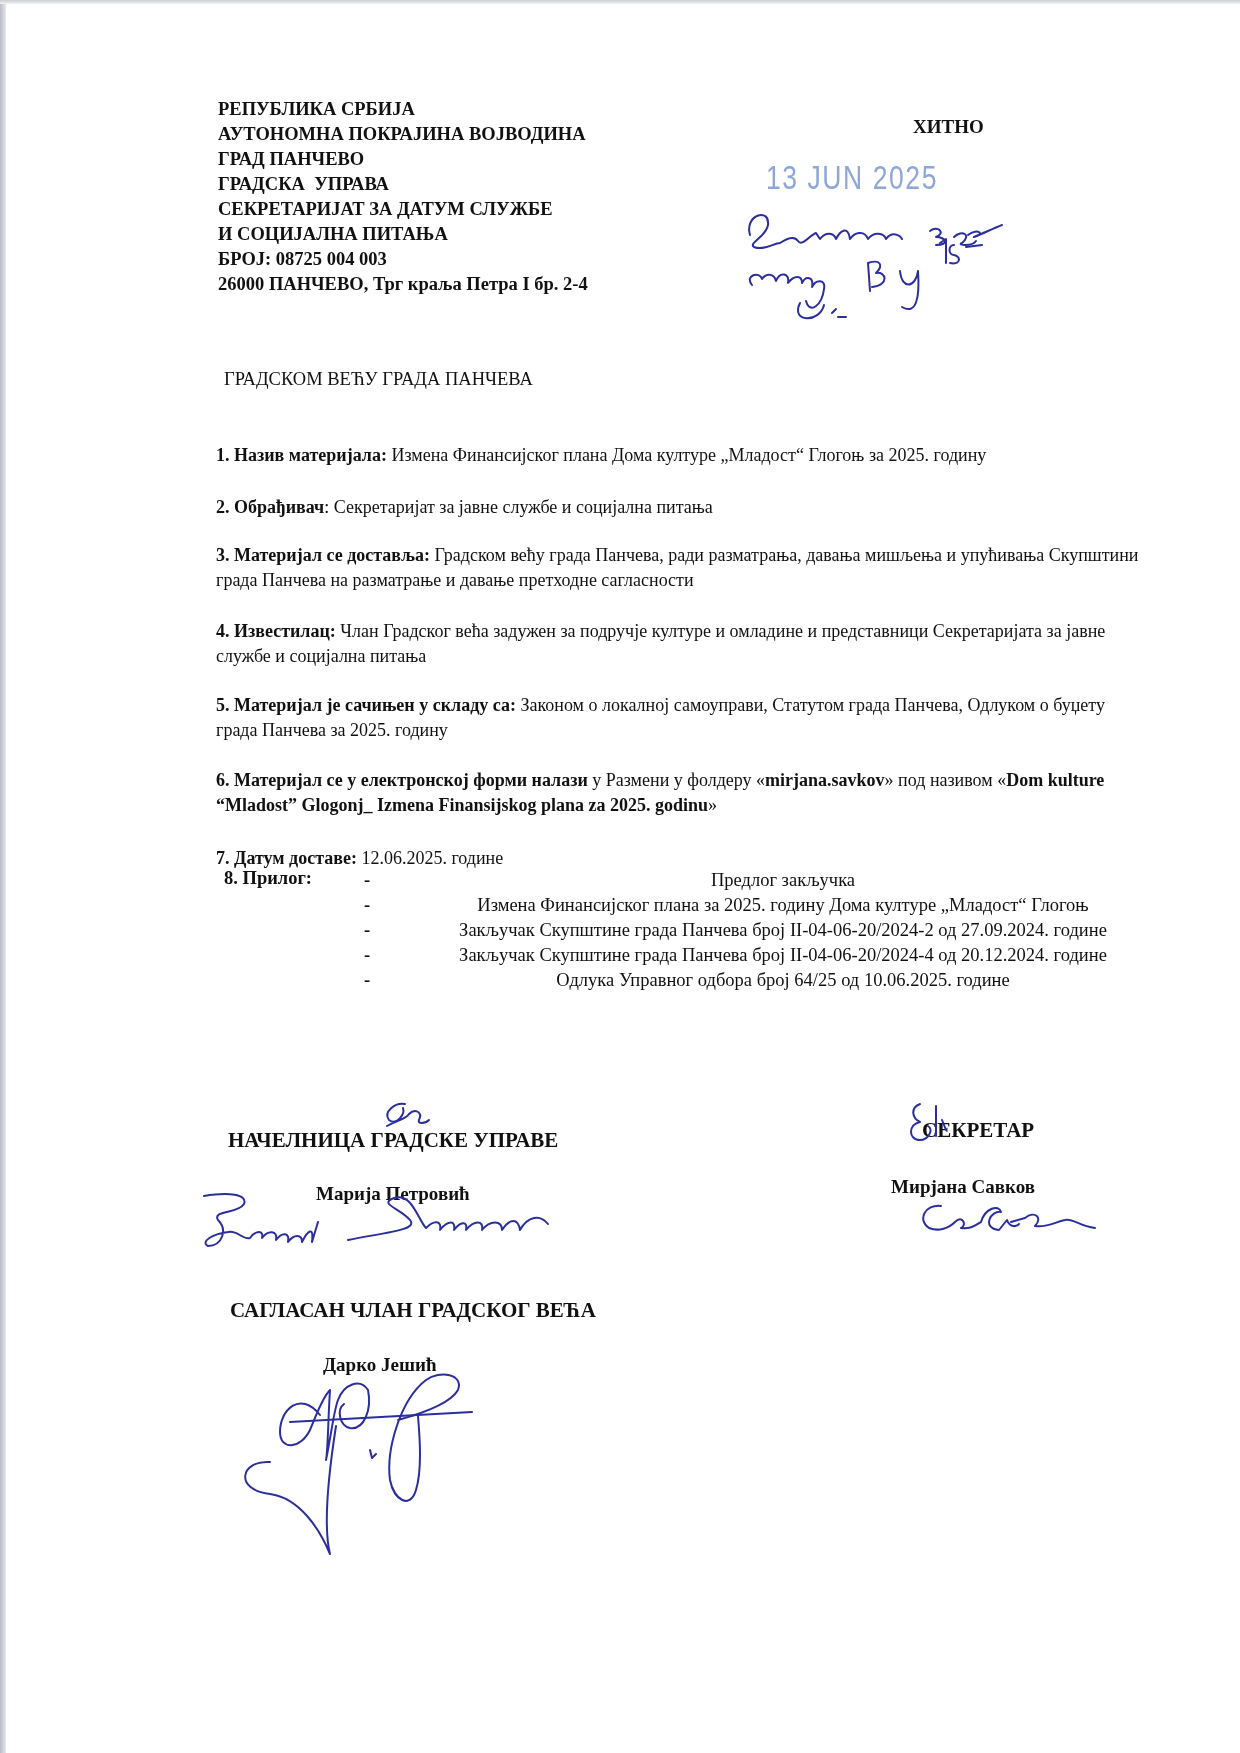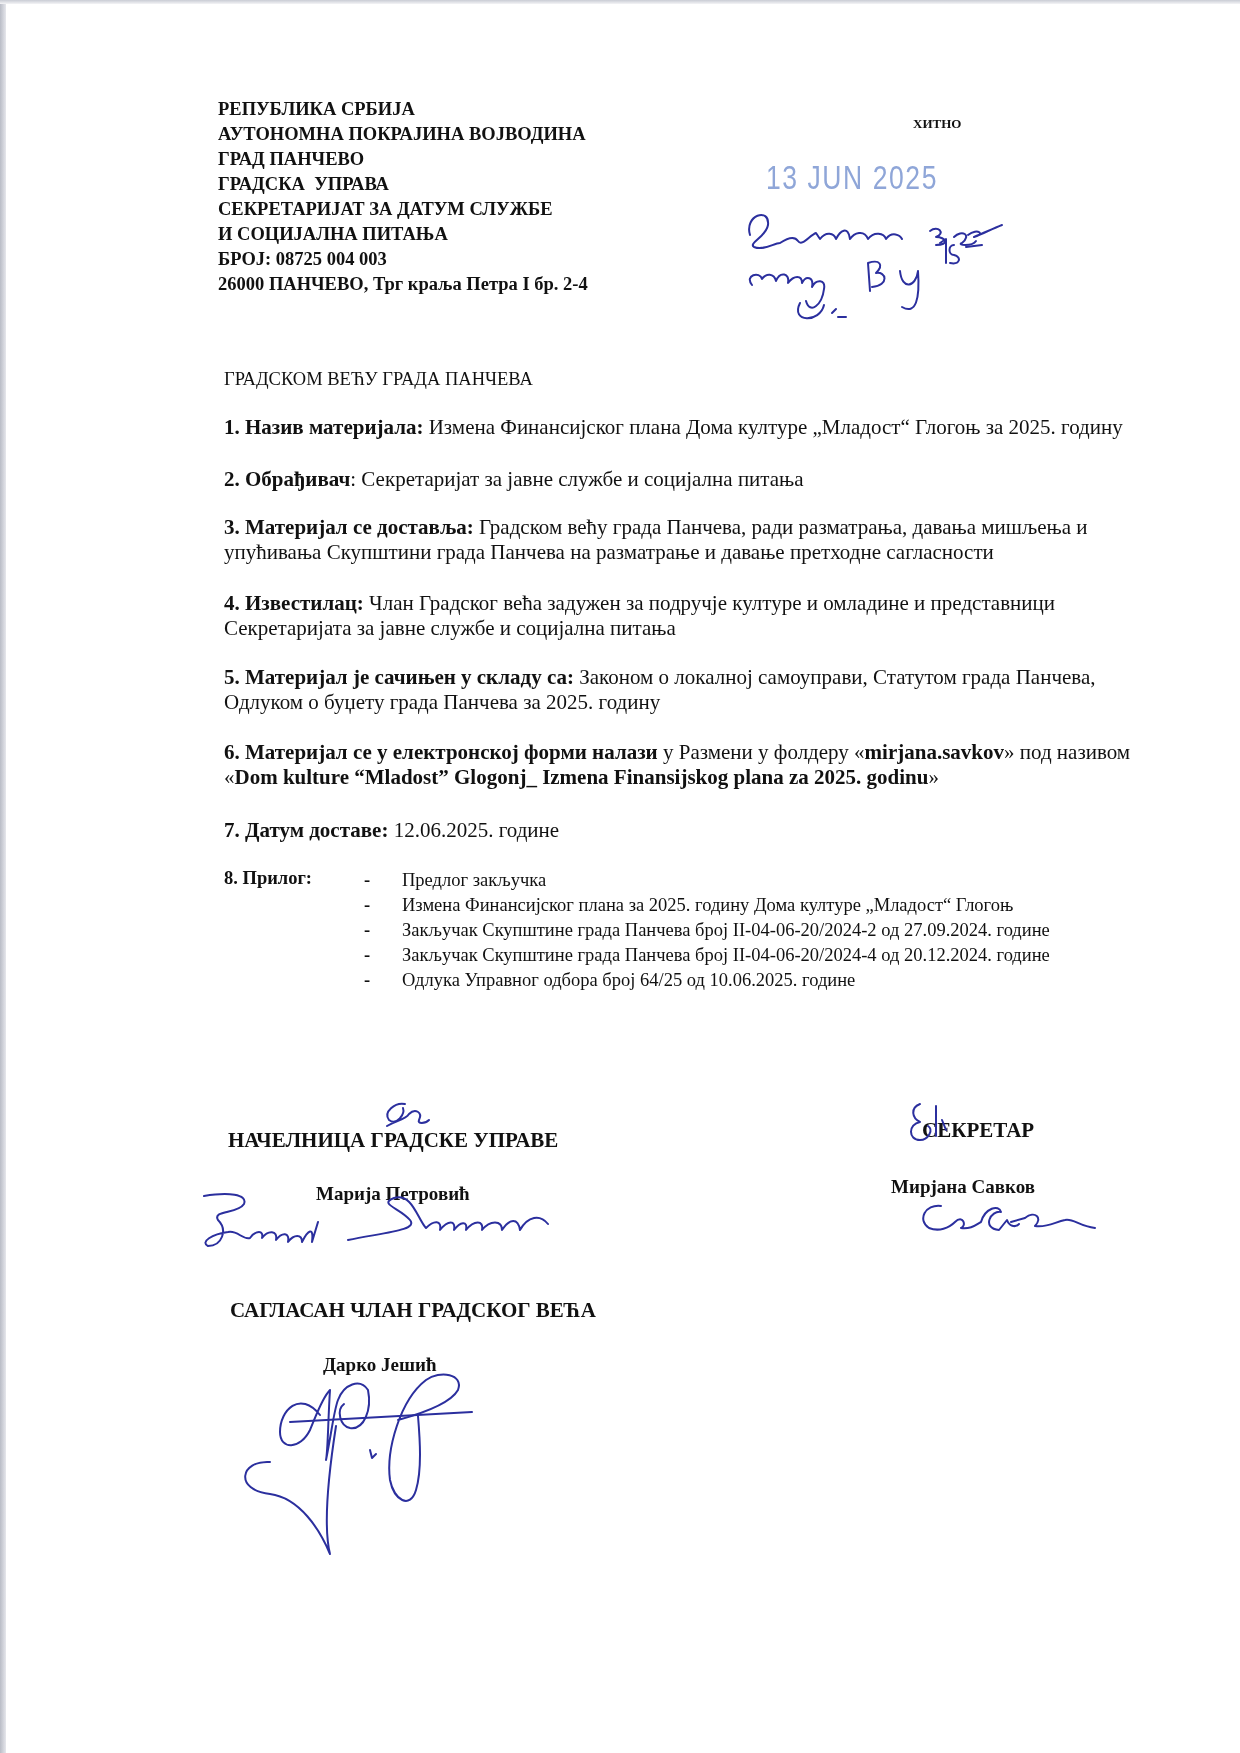--- a/index.html
+++ b/index.html
@@ -6,38 +6,38 @@
   body {
     width: 1240px; height: 1753px; background: #ffffff; position: relative; overflow: hidden;
     font-family: "Liberation Serif", "DejaVu Serif", serif; color: #111;
   }
   .scan-edge-left { position: absolute; left: 0; top: 0; width: 6px; height: 1753px; background: linear-gradient(to right, #b9bcc6, #e6e7ec); }
   .scan-edge-top { position: absolute; left: 0; top: 0; width: 1240px; height: 4px; background: linear-gradient(to bottom, #c9ccd4, #f4f4f6); }
 
   .header-block { position: absolute; left: 218px; top: 97px; font-weight: bold; font-size: 18.5px; line-height: 25px; }
   .header-block div { white-space: nowrap; }
 
-  .urgent { position: absolute; left: 913px; top: 116px; font-weight: bold; font-size: 13px; }
+  .urgent { position: absolute; left: 913px; top: 116px; font-weight: bold; font-size: 19px; }
 
   .stamp { position: absolute; left: 766px; top: 158px; font-family: "Liberation Sans", "DejaVu Sans", sans-serif;
     font-size: 34px; color: #8fa6d8; letter-spacing: 2px; transform: scaleX(0.78); transform-origin: left top; }
 
   .handnote { position: absolute; left: 740px; top: 205px; }
 
   .recipient { position: absolute; left: 224px; top: 369px; font-weight: normal; font-size: 18.5px; }
 
-  .item { position: absolute; left: 224px; font-size: 21px; line-height: 25px; width: 930px; }
+  .item { position: absolute; left: 216px; font-size: 18px; line-height: 25px; width: 930px; margin-top: 28px; }
   .item .lbl { font-weight: bold; }
   .item .b { font-weight: bold; }
 
   .attach-label { position: absolute; left: 224px; top: 868px; font-weight: bold; font-size: 18.5px; }
   .attach-list { position: absolute; left: 364px; top: 868px; font-size: 18.5px; line-height: 25px; width: 800px; }
   .attach-list .li { display: flex; }
   .attach-list .dash { width: 38px; flex: none; font-weight: bold; }
-  .attach-list .txt { flex: 1; }
+  .attach-list .txt { flex: 1; text-align: center; }
 
   .sig-title { position: absolute; font-weight: bold; font-size: 21px; white-space: nowrap; }
   .sig-name { position: absolute; font-weight: bold; font-size: 19px; white-space: nowrap; }
   .sig { position: absolute; }
   svg path { fill: none; stroke: #2b2f9e; stroke-width: 2; stroke-linecap: round; stroke-linejoin: round; }
 </style>
 </head>
 <body>
 
 <div class="scan-edge-left"></div>

